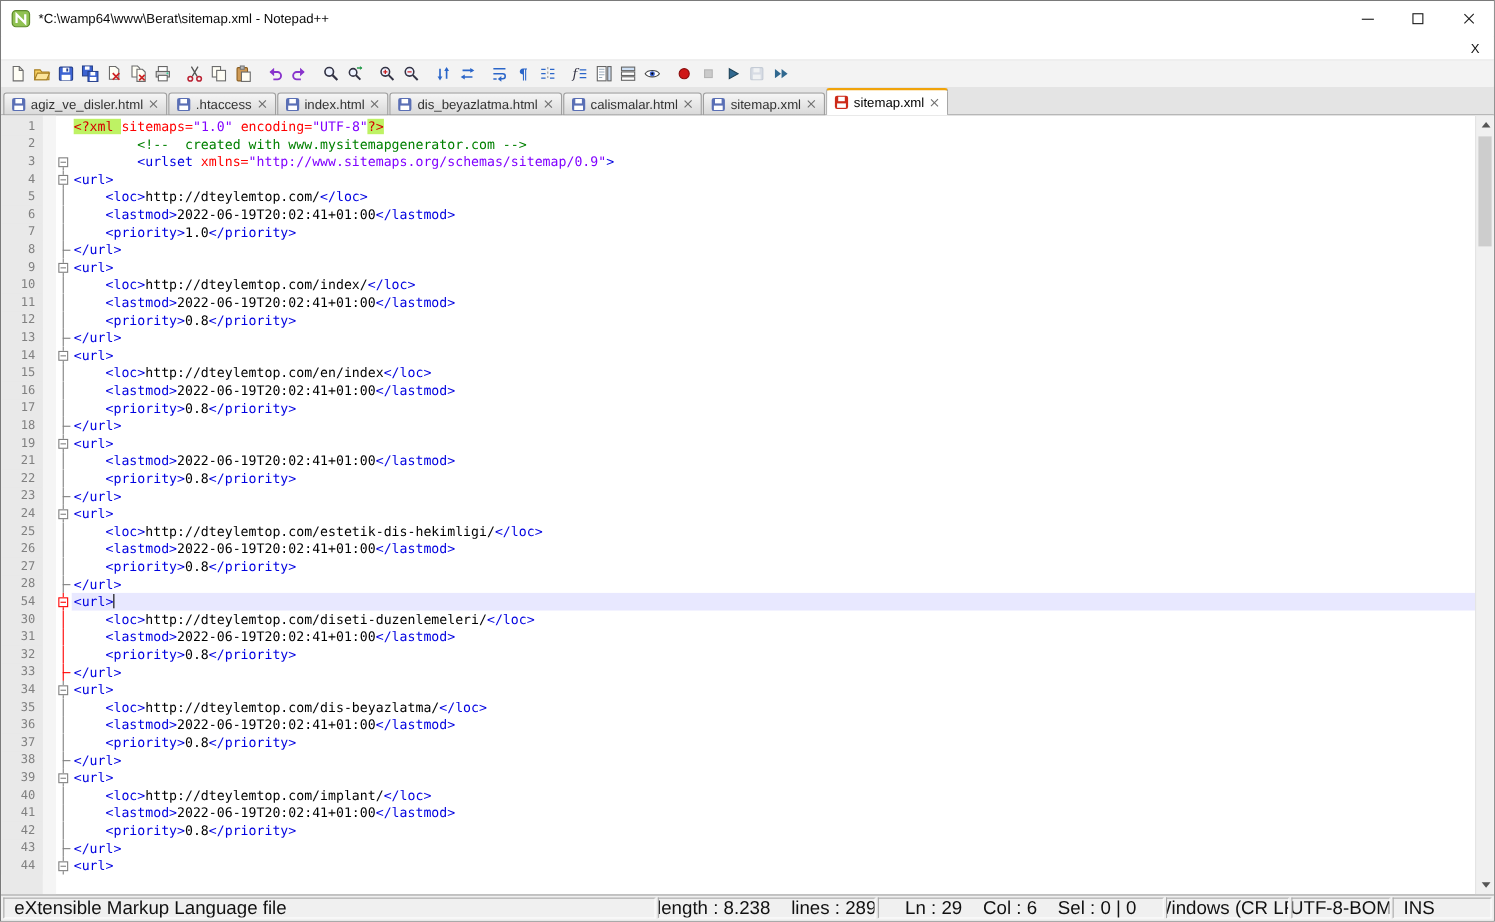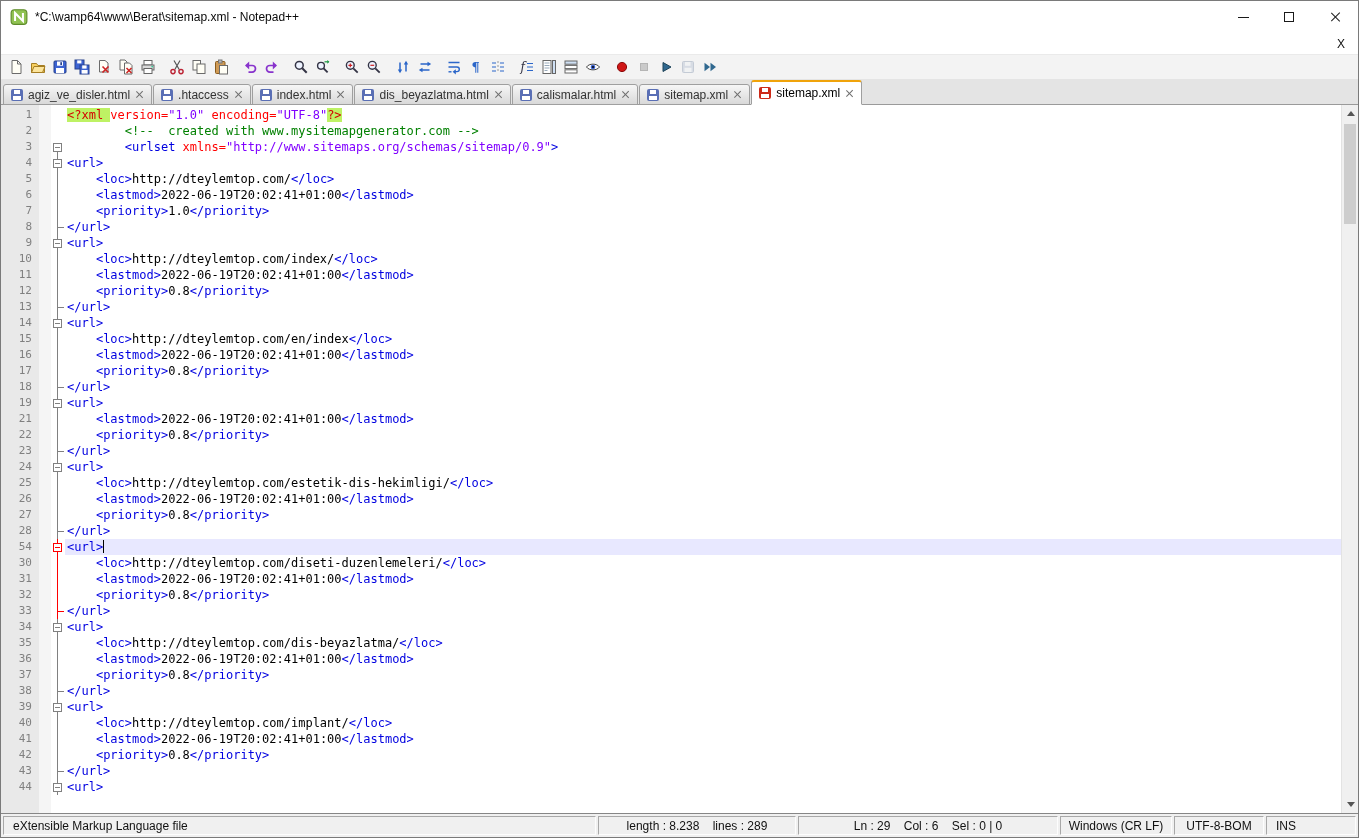--- a/index.html
+++ b/index.html
@@ -80,21 +80,21 @@
   
   .vscroll{position:absolute;top:0;right:0;bottom:0;width:17px;background:#f0f0f0;border-left:1px solid #e3e3e3}
   .varr{position:absolute;left:0;width:17px;height:17px;display:flex;align-items:center;justify-content:center}
   .varr.up{top:0}
   .varr.down{bottom:0}
   .tri-up{width:0;height:0;border-left:4px solid transparent;border-right:4px solid transparent;border-bottom:5px solid #555}
   .tri-down{width:0;height:0;border-left:4px solid transparent;border-right:4px solid transparent;border-top:5px solid #555}
   .vthumb{position:absolute;left:2px;right:2px;top:19px;height:100px;background:#cdcdcd}
 
   
-  .statusbar{height:24px;flex:none;background:#f0f0f0;border-top:1px solid #868686;display:flex;align-items:stretch;font-size:12px;color:#111;padding:1px}
+  .statusbar{height:24px;flex:none;background:#f0f0f0;border-top:1px solid #868686;display:flex;align-items:stretch;font-size:17px;color:#111;padding:1px}
   .sb{border:1px solid;border-color:#a8a8a8 #fdfdfd #fdfdfd #a8a8a8;margin:1px;display:flex;align-items:center;padding:0 9px;white-space:pre;overflow:hidden}
   .sb-type{flex:1}
   .sb-len{width:198px;justify-content:center}
   .sb-pos{width:260px;justify-content:center}
   .sb-eol{width:112px;justify-content:center}
   .sb-enc{width:90px;justify-content:center}
   .sb-ins{width:90px}
 </style>
 </head>
 <body>
@@ -430,21 +430,21 @@
     </div>
 
   <div class="editor">
     <div class="margin-num-bg"></div>
     <div class="margin-bm-bg"></div>
     <div class="lines" id="lines">
         <div class="line">
           <span class="ln">1</span>
           <span class="bm"></span>
           <span class="fold"></span>
-          <span class="code"><span class="sg-pi">&lt;?xml </span><span class="sg-attr">version=</span><span class="sg-val">"1.0"</span><span> </span><span class="sg-attr">encoding=</span><span class="sg-val">"UTF-8"</span><span class="sg-pi">?&gt;</span></span>
+          <span class="code"><span class="sg-pi">&lt;?xml </span><span class="sg-attr">sitemaps=</span><span class="sg-val">"1.0"</span><span> </span><span class="sg-attr">encoding=</span><span class="sg-val">"UTF-8"</span><span class="sg-pi">?&gt;</span></span>
         </div>
         <div class="line">
           <span class="ln">2</span>
           <span class="bm"></span>
           <span class="fold"></span>
           <span class="code"><span>        </span><span class="sg-comment">&lt;!--  created with </span><span class="sg-comment sg-link">www.mysitemapgenerator.com</span><span class="sg-comment"> --&gt;</span></span>
         </div>
         <div class="line">
           <span class="ln">3</span>
           <span class="bm"></span>

